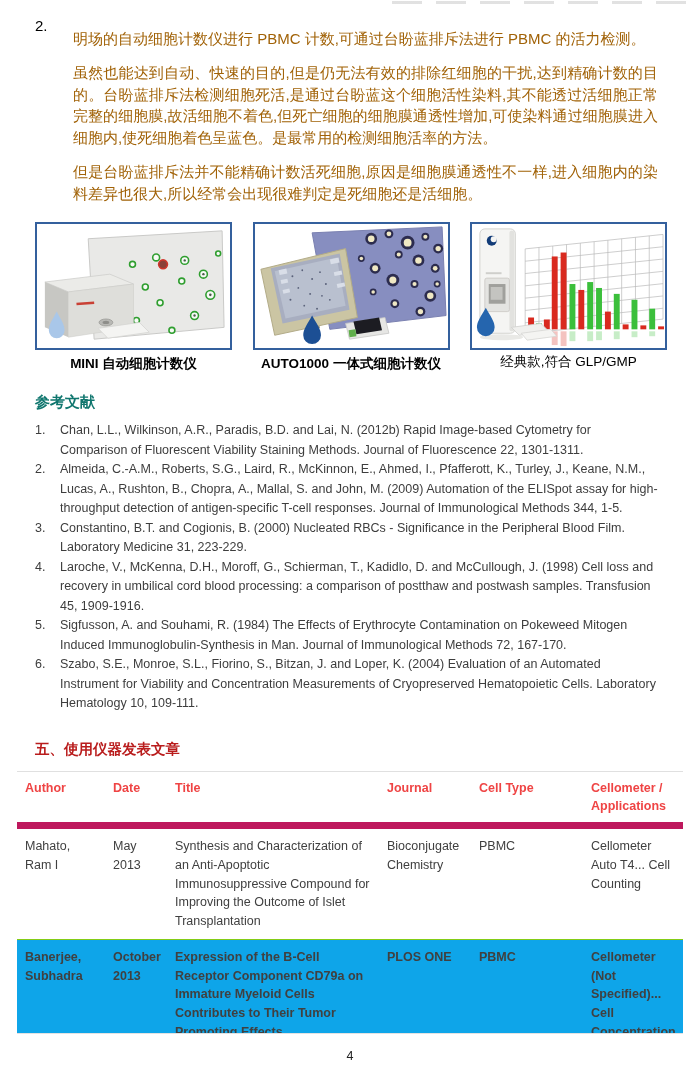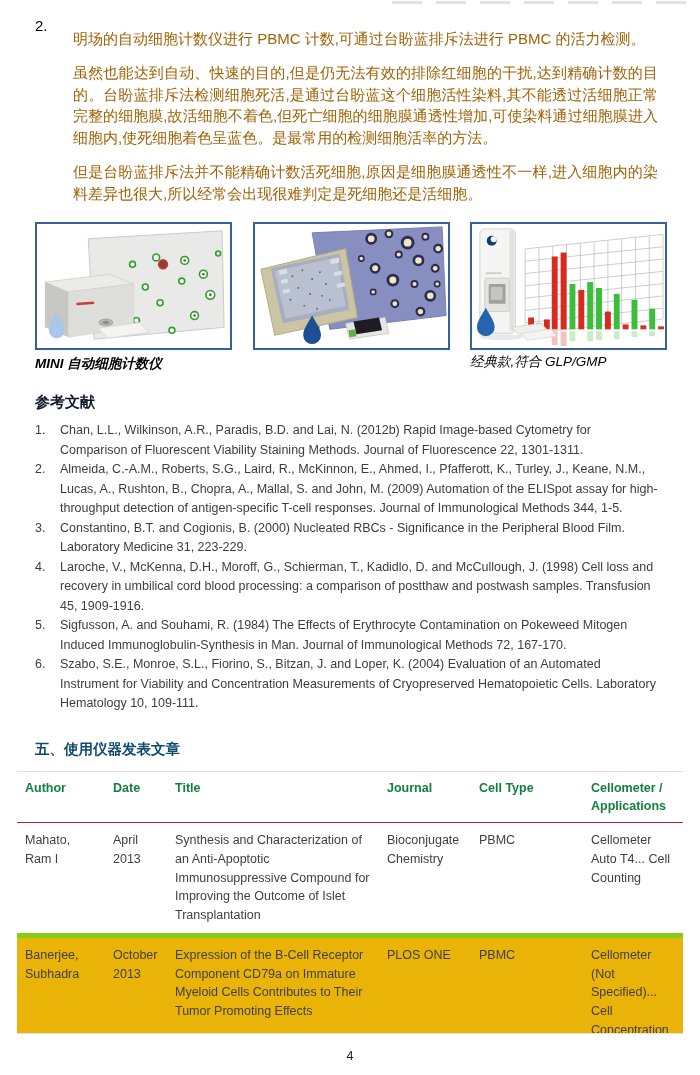--- a/index.html
+++ b/index.html
@@ -17,48 +17,48 @@
     position:absolute;top:1px;right:8px;width:300px;height:3px;opacity:.5;
     background:repeating-linear-gradient(90deg,#c4c4c4 0 30px,transparent 30px 44px);
   }
   
   .intro{display:flex;margin:16px 30px 0 35px;}
   .intro-marker{width:26px;flex:none;font-size:15px;color:#000;padding-top:1px;}
   .intro-text{flex:1;}
   .intro-text p{margin:12px;font-size:15px;line-height:1.45;text-align:justify;color:#a16207;}
   
   .products{display:flex;justify-content:space-between;margin:6px 33px 0 35px;}
-  .product{width:197px;text-align:left;font-style:italic;}
+  .product{width:197px;text-align:center;}
   .imgbox{
     box-sizing:border-box;width:197px;height:128px;
     border:2px solid #34609d;background:#fff;overflow:hidden;
   }
   .imgbox svg{display:block;width:100%;height:100%;}
   .caption-title{font-weight:bold;font-size:13.5px;margin-top:5px;color:#000;}
   .caption-sub{font-size:13.5px;margin-top:3px;color:#000;}
   
-  .refs-heading{margin:20px 0 0 35px;font-size:15px;font-weight:bold;color:#0f172a;}
+  .refs-heading{margin:20px 0 0 35px;font-size:15px;font-weight:bold;color:#0f766e;}
   .refs{margin:9px 35px 0 35px;}
   .ref{display:flex;font-size:12.5px;line-height:19.5px;color:#3d3d3d;}
   .ref-num{width:25px;flex:none;}
   .ref-text{flex:1;max-width:600px;}
   
-  .pub-heading{margin:26px 0 0 35px;font-size:14.5px;font-weight:bold;color:#0c4a6e;}
+  .pub-heading{margin:26px 0 0 35px;font-size:14.5px;font-weight:bold;color:#b91c1c;}
   .table-wrap{margin:12px 17px 0;height:262px;overflow:hidden;border-bottom:1px solid #e2e2e2;}
   table{border-collapse:collapse;width:666px;table-layout:fixed;font-size:12.5px;color:#404040;}
   th{
-    text-align:left;font-weight:bold;color:#15803d;
+    text-align:left;font-weight:bold;color:#ef4444;
     padding:7px 8px;line-height:1.45;vertical-align:top;
-    border-top:1px solid #e0e0e0;border-bottom:1px solid #be185d;background:#fff;
+    border-top:1px solid #e0e0e0;border-bottom:7px solid #be185d;background:#fff;
   }
   td{
     padding:8px 8px;line-height:1.5;vertical-align:top;
-    border-bottom:5px solid #84cc16;
-  }
-  tr.stripe td{background:#eab308;}
+    border-bottom:1px solid #84cc16;
+  }
+  tr.stripe td{background:#0ea5e9;font-weight:bold;}
   
   .pagenum{position:absolute;left:0;right:0;bottom:12px;text-align:center;font-size:12.5px;color:#222;}
 </style>
 </head>
 <body>
 
 <div class="page">
 
   <div class="top-artifact"></div>
 
@@ -189,20 +189,21 @@
           </g>
           <g>
             <polygon points="92,100 132,94 136,110 96,116" fill="#e6e6e4" stroke="#c6c6c4" stroke-width="0.8"></polygon>
             <polygon points="100,98 126,94 129,107 103,111" fill="#1c1c22"></polygon>
             <polygon points="95,107 102,106 103,113 96,114" fill="#5fae4a"></polygon>
           </g>
           <path d="M58 92 C53 101 49 106 49 112 a9 9 0 0 0 18 0 c0-6-4-11-9-20 z" fill="#1c4f94"></path>
         </svg>
       </div>
       <figcaption>
+        <div class="caption-title">AUTO1000 一体式细胞计数仪</div>
       </figcaption>
     </figure>
 
     <figure class="product" style="margin:0">
       <div class="imgbox">
         <svg viewBox="0 0 196 124">
           <g stroke="#b9b9b9" stroke-width="0.7" transform="translate(0,-2) skewY(-6)">
             <line x1="54" y1="32" x2="54" y2="118"></line>
               <line x1="68" y1="32" x2="68" y2="118"></line>
             <line x1="82" y1="32" x2="82" y2="118"></line>
@@ -323,21 +324,21 @@
           <th>Date</th>
           <th>Title</th>
           <th>Journal</th>
           <th>Cell Type</th>
           <th>Cellometer / Applications</th>
         </tr>
       </thead>
       <tbody>
         <tr>
           <td>Mahato, Ram I</td>
-          <td>April 2013</td>
+          <td>May 2013</td>
           <td>Synthesis and Characterization of an Anti-Apoptotic Immunosuppressive Compound for Improving the Outcome of Islet Transplantation</td>
           <td>Bioconjugate Chemistry</td>
           <td>PBMC</td>
           <td>Cellometer Auto T4... Cell Counting</td>
         </tr>
         <tr class="stripe">
           <td>Banerjee, Subhadra</td>
           <td>October 2013</td>
           <td>Expression of the B-Cell Receptor Component CD79a on Immature Myeloid Cells Contributes to Their Tumor Promoting Effects</td>
           <td>PLOS ONE</td>

